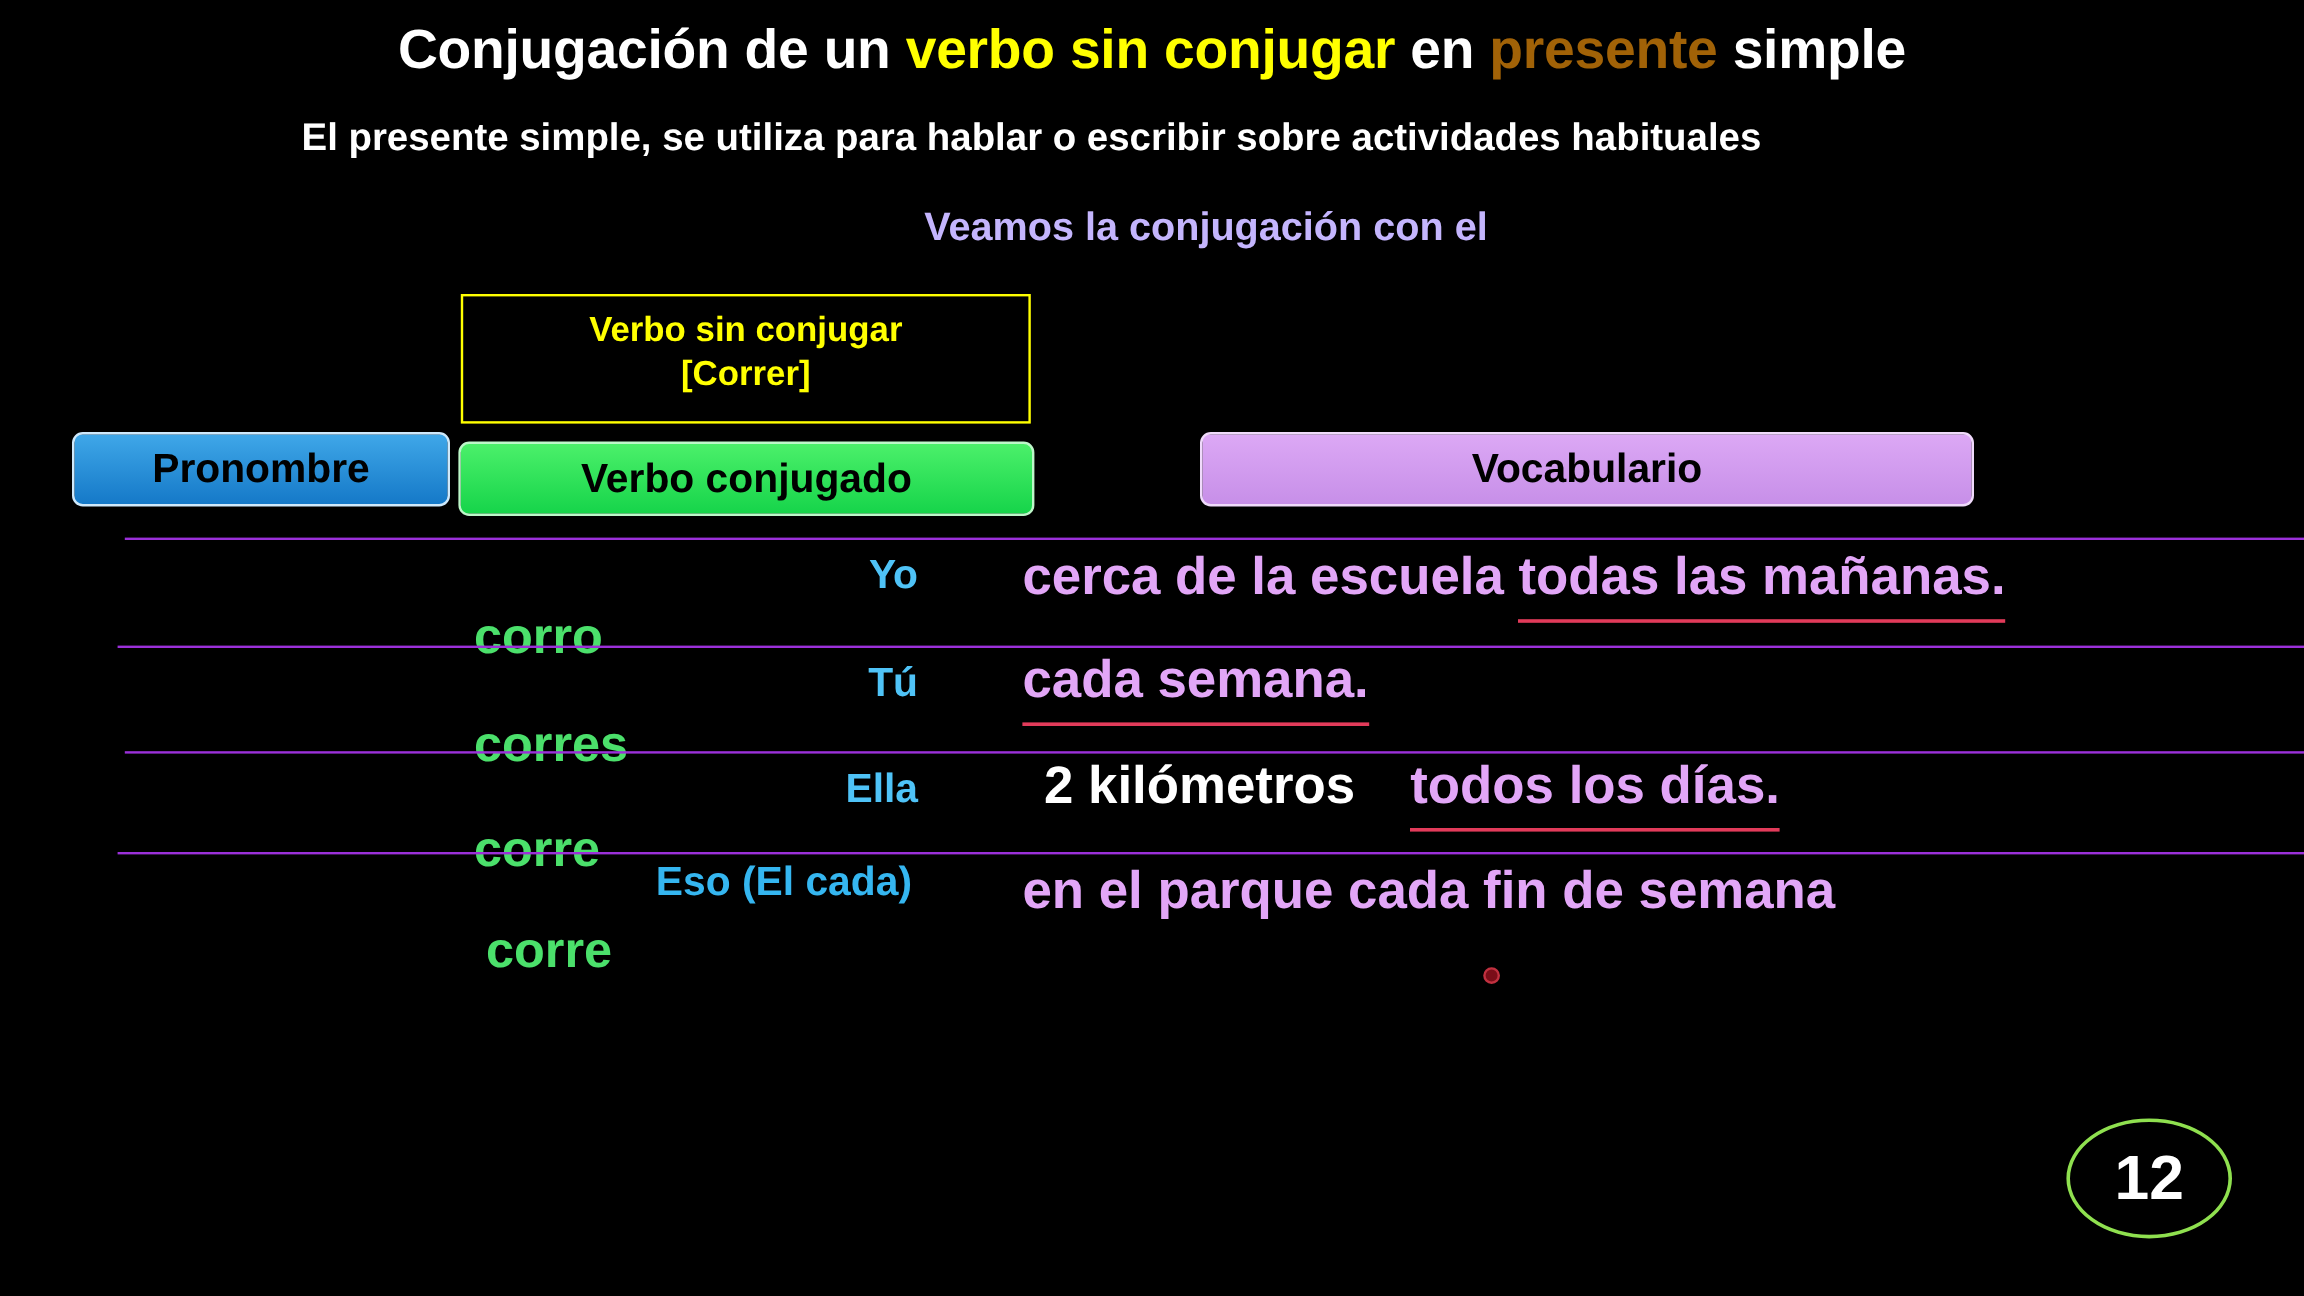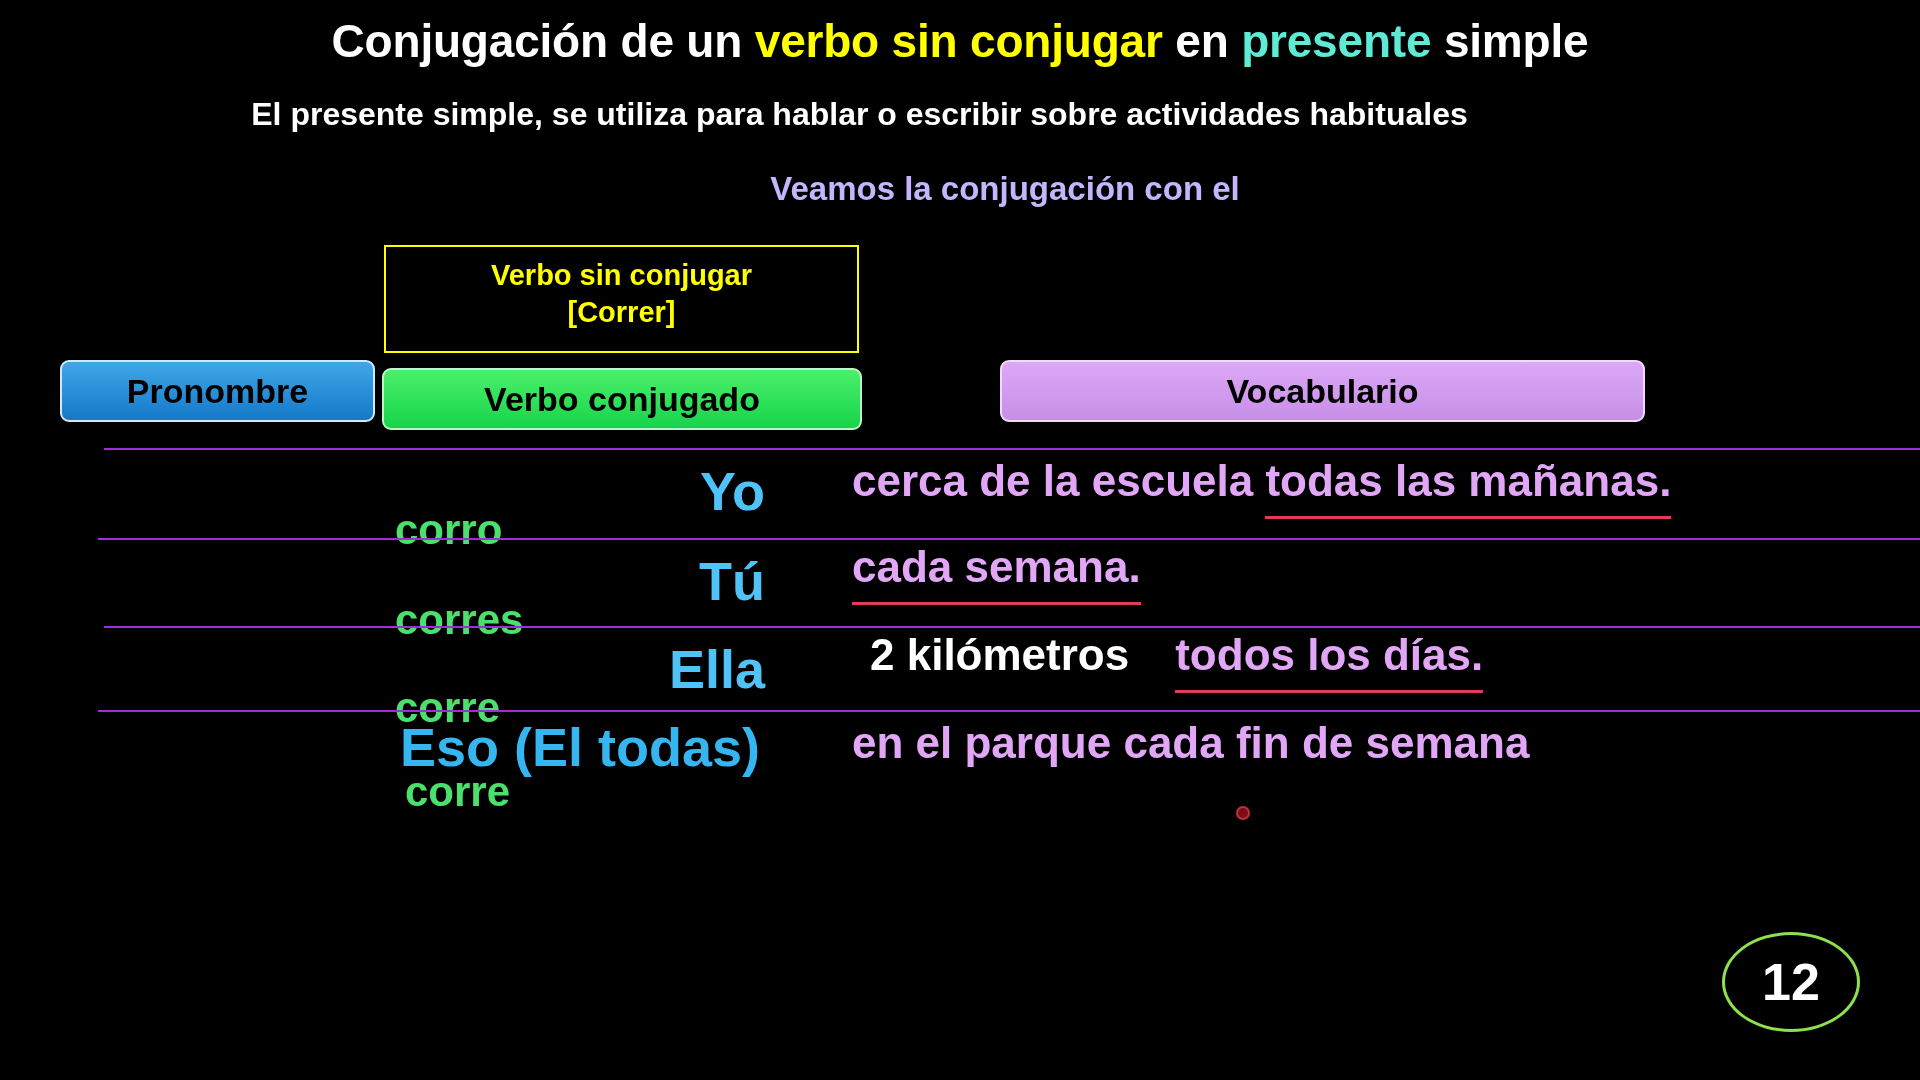--- a/index.html
+++ b/index.html
@@ -23,21 +23,21 @@
     left: 0;
     width: 1920px;
     text-align: center;
     font-size: 46px;
     font-weight: bold;
     letter-spacing: -0.2px;
     white-space: nowrap;
   }
   .t-white { color: #ffffff; }
   .t-yellow { color: #ffff00; }
-  .t-green { color: #5eead4; }
+  .t-green { color: #a16207; }
 
   .subtitle1 {
     position: absolute;
     top: 96px;
     left: 0;
     width: 1719px;
     text-align: center;
     font-size: 32px;
     font-weight: bold;
     color: #ffffff;
@@ -142,21 +142,21 @@
   .row { position: absolute; left: 0; width: 1920px; height: 88px; }
   .row.r1 { top: 2px; }
   .row.r2 { top: 92px; }
   .row.r3 { top: 180px; }
   .row.r4 { top: 264px; }
 
   .pron {
     position: absolute;
     right: 1155px;
     top: 10px;
-    font-size: 54px;
+    font-size: 34px;
     font-weight: bold;
     color: #4FC3F7;
     white-space: nowrap;
     text-align: right;
   }
   .conj {
     position: absolute;
     left: 395px;
     top: 10px;
     font-size: 42px;
@@ -259,21 +259,21 @@
 
   <div class="row r3">
     <span class="pron">Ella</span>
     <span class="conj">corre</span>
     <span class="vocab"><span class="plain">2 kilómetros</span><span class="sp"></span><span class="u">todos los días.</span></span>
   </div>
 
   <div class="sep s4"></div>
 
   <div class="row r4">
-    <span class="pron">Eso (El todas)</span>
+    <span class="pron">Eso (El cada)</span>
     <span class="conj">corre</span>
     <span class="vocab"><span>en el parque cada fin de semana</span><span class="u" style="border-bottom: none;"></span></span>
   </div>
 
 </div>
 
 <div class="dot"></div>
 
 <div class="page-badge">12</div>
 

